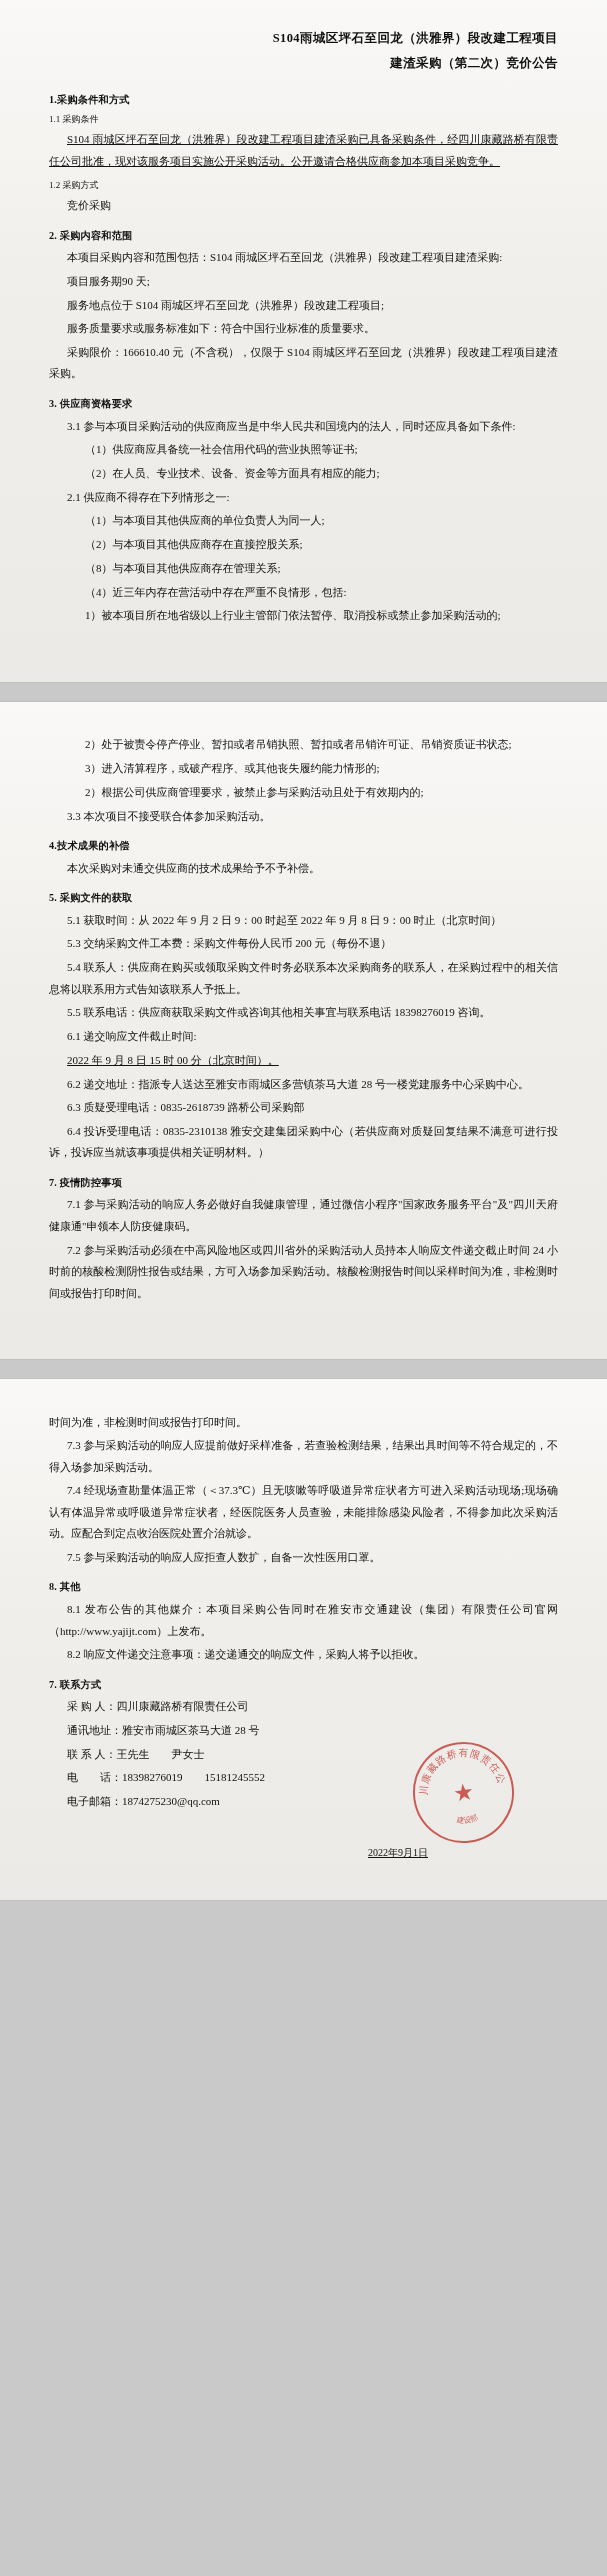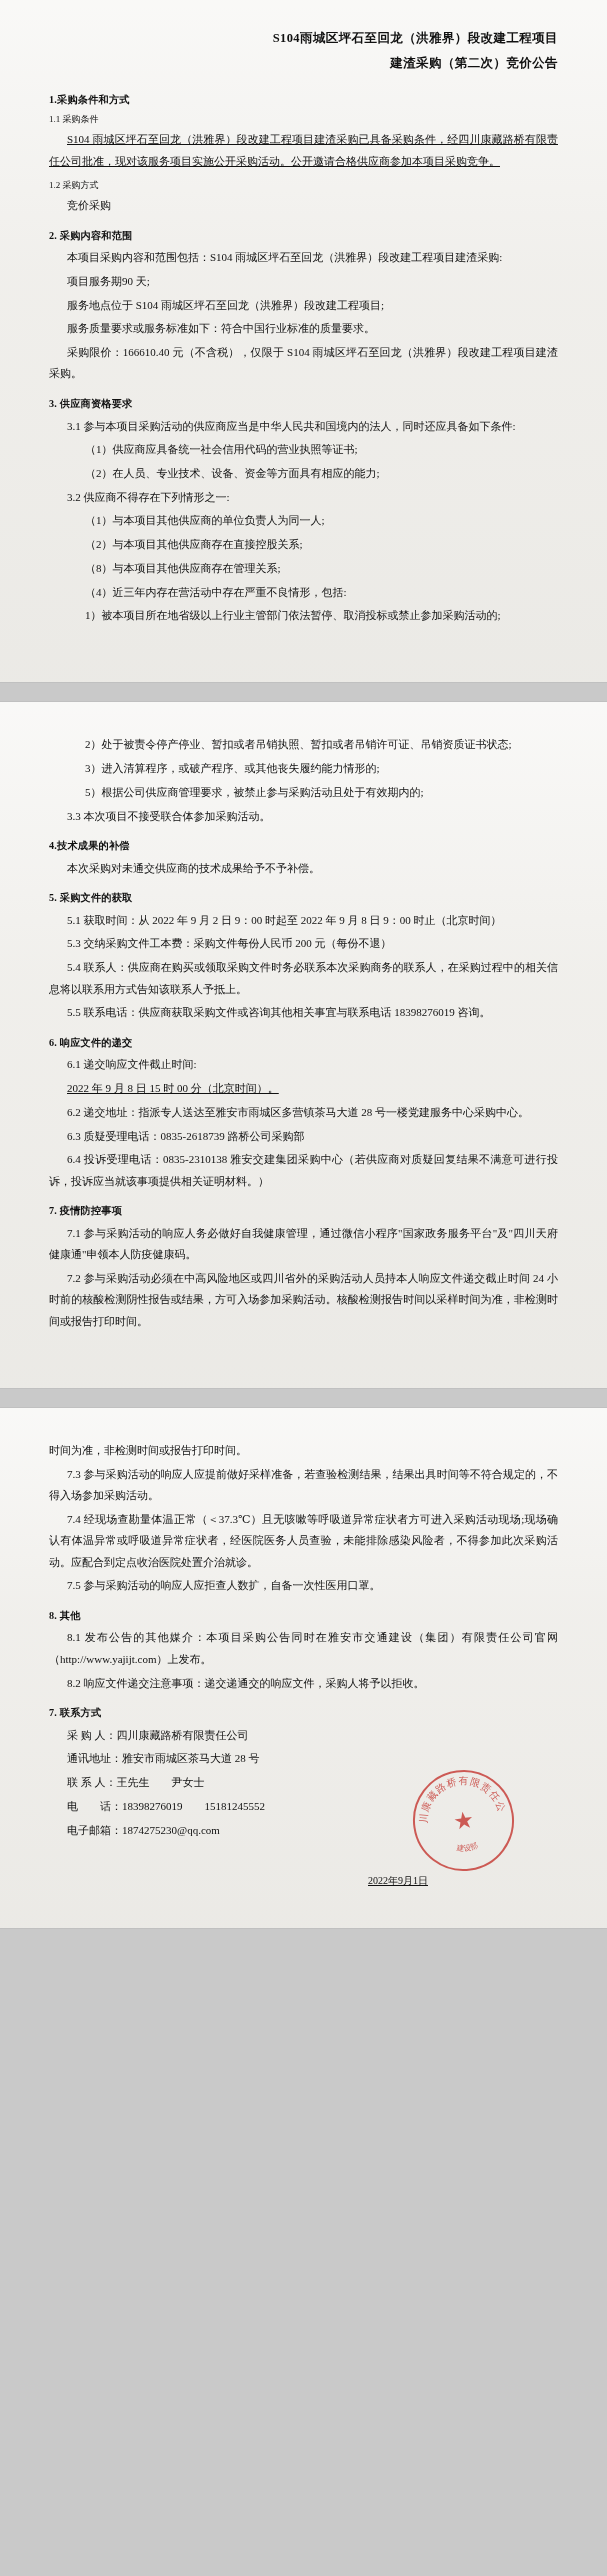--- a/index.html
+++ b/index.html
@@ -86,50 +86,49 @@
       <p class="t ind">本项目采购内容和范围包括：S104 雨城区坪石至回龙（洪雅界）段改建工程项目建渣采购:</p>
       <p class="t ind">项目服务期90 天;</p>
       <p class="t ind">服务地点位于 S104 雨城区坪石至回龙（洪雅界）段改建工程项目;</p>
       <p class="t ind">服务质量要求或服务标准如下：符合中国行业标准的质量要求。</p>
       <p class="t ind">采购限价：166610.40 元（不含税），仅限于 S104 雨城区坪石至回龙（洪雅界）段改建工程项目建渣采购。</p>
 
       <h2 class="sec">3. 供应商资格要求</h2>
       <p class="t ind">3.1 参与本项目采购活动的供应商应当是中华人民共和国境内的法人，同时还应具备如下条件:</p>
       <p class="t ind2">（1）供应商应具备统一社会信用代码的营业执照等证书;</p>
       <p class="t ind2">（2）在人员、专业技术、设备、资金等方面具有相应的能力;</p>
-      <p class="t ind">3.2 供应商不得存在下列情形之一:</p>
+      <p class="t ind">2.1 供应商不得存在下列情形之一:</p>
       <p class="t ind2">（1）与本项目其他供应商的单位负责人为同一人;</p>
       <p class="t ind2">（2）与本项目其他供应商存在直接控股关系;</p>
       <p class="t ind2">（8）与本项目其他供应商存在管理关系;</p>
       <p class="t ind2">（4）近三年内存在营活动中存在严重不良情形，包括:</p>
       <p class="t ind3">1）被本项目所在地省级以上行业主管部门依法暂停、取消投标或禁止参加采购活动的;</p>
       <div class="foot-pad"></div>
     </div>
   </div>
 
   <div class="gap"></div>
 
   <div class="sheet">
     <div class="inner">
       <div style="height:30px"></div>
       <p class="t ind3">2）处于被责令停产停业、暂扣或者吊销执照、暂扣或者吊销许可证、吊销资质证书状态;</p>
       <p class="t ind3">3）进入清算程序，或破产程序、或其他丧失履约能力情形的;</p>
-      <p class="t ind3">5）根据公司供应商管理要求，被禁止参与采购活动且处于有效期内的;</p>
+      <p class="t ind3">2）根据公司供应商管理要求，被禁止参与采购活动且处于有效期内的;</p>
       <p class="t ind">3.3 本次项目不接受联合体参加采购活动。</p>
 
       <h2 class="sec">4.技术成果的补偿</h2>
       <p class="t ind">本次采购对未通交供应商的技术成果给予不予补偿。</p>
 
       <h2 class="sec">5. 采购文件的获取</h2>
       <p class="t ind">5.1 获取时间：从 2022 年 9 月 2 日 9：00 时起至 2022 年 9 月 8 日 9：00 时止（北京时间）</p>
       <p class="t ind">5.3 交纳采购文件工本费：采购文件每份人民币 200 元（每份不退）</p>
       <p class="t ind">5.4 联系人：供应商在购买或领取采购文件时务必联系本次采购商务的联系人，在采购过程中的相关信息将以联系用方式告知该联系人予抵上。</p>
       <p class="t ind">5.5 联系电话：供应商获取采购文件或咨询其他相关事宜与联系电话 18398276019 咨询。</p>
 
-      <h2 class="sec">6. 响应文件的递交</h2>
       <p class="t ind">6.1 递交响应文件截止时间:</p>
       <p class="t ind u">2022 年 9 月 8 日 15 时 00 分（北京时间）。</p>
       <p class="t ind">6.2 递交地址：指派专人送达至雅安市雨城区多营镇茶马大道 28 号一楼党建服务中心采购中心。</p>
       <p class="t ind">6.3 质疑受理电话：0835-2618739 路桥公司采购部</p>
       <p class="t ind">6.4 投诉受理电话：0835-2310138 雅安交建集团采购中心（若供应商对质疑回复结果不满意可进行投诉，投诉应当就该事项提供相关证明材料。）</p>
 
       <h2 class="sec">7. 疫情防控事项</h2>
       <p class="t ind">7.1 参与采购活动的响应人务必做好自我健康管理，通过微信小程序"国家政务服务平台"及"四川天府健康通"申领本人防疫健康码。</p>
       <p class="t ind">7.2 参与采购活动必须在中高风险地区或四川省外的采购活动人员持本人响应文件递交截止时间 24 小时前的核酸检测阴性报告或结果，方可入场参加采购活动。核酸检测报告时间以采样时间为准，非检测时间或报告打印时间。</p>
       <div class="foot-pad"></div>

